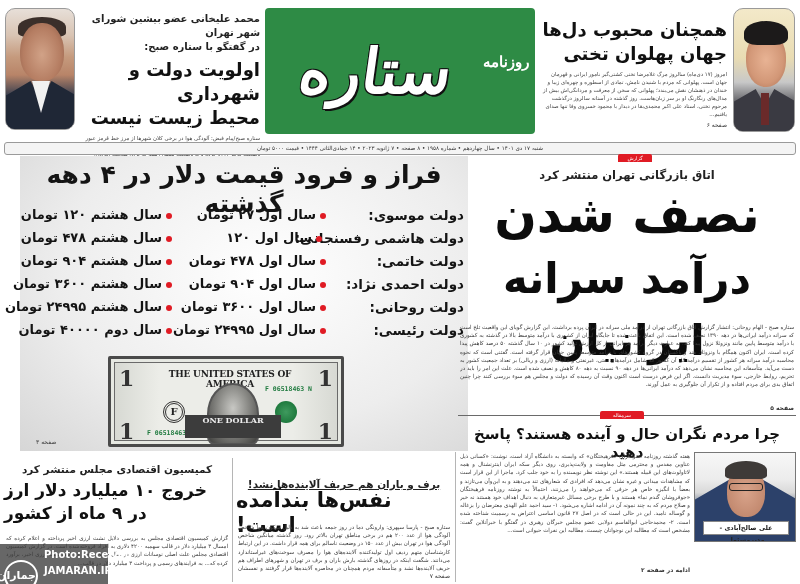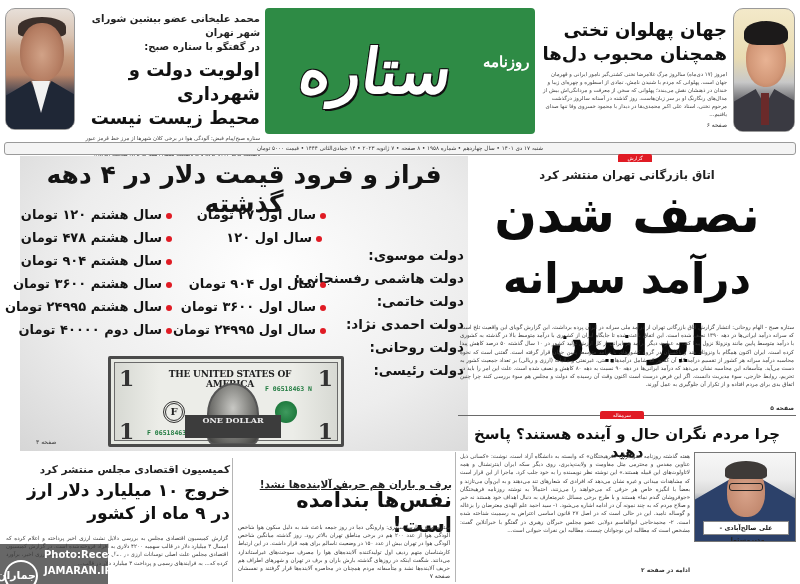--- a/index.html
+++ b/index.html
@@ -40,21 +40,21 @@
 
   .dateline { position:absolute; left: 4px; top: 142px; width: 792px; height: 13px; border:1px solid #9a9a9a; border-radius: 3px;
     background:#f4f4f4; font-size: 5.6px; line-height: 11px; text-align:center; color:#333; }
 
   .red-tag { position:absolute; height: 8px; background:#e01b24; color:#fff; font-size: 5px; line-height: 8px; text-align:center; border-radius: 2px 2px 0 0; }
 
   
   .panel-left { position:absolute; left: 20px; top: 156px; width: 448px; height: 295px; background: radial-gradient(ellipse at 55% 40%, #ffffff 0%, #ededed 60%, #d6d6d6 100%); text-decoration: underline; }
   .main-title { position:absolute; left: 0; top: 4px; width: 448px; text-align:center; font-size: 25px; font-weight: bold; color:#141414; letter-spacing:-0.5px; }
   .gov-row { position:absolute; height: 22px; width: 440px; left: 4px; }
-  .gov-name { position:absolute; right: 0; top:0; font-size: 13.5px; font-weight: bold; color:#141414; white-space: nowrap; margin-top: 40px; }
+  .gov-name { position:absolute; right: 0; top:0; font-size: 13.5px; font-weight: bold; color:#141414; white-space: nowrap; }
   .gov-first { position:absolute; right: 138px; top:0; font-size: 13px; font-weight: bold; color:#141414; white-space: nowrap; }
   .gov-last { position:absolute; right: 292px; top:0; font-size: 13px; font-weight: bold; color:#141414; white-space: nowrap; }
   .dot { display:inline-block; width:6px; height:6px; background:#e01b24; border-radius:50%; margin-left: 4px; vertical-align: middle; }
 
   .bill { position:absolute; left: 108px; top: 356px; width: 236px; height: 91px; background:#e6e8e2; border: 3px solid #4a4a4a; border-radius: 2px; overflow:hidden; }
   .bill-inner { position:absolute; inset: 3px; border: 1px solid #6a6a6a; background: linear-gradient(90deg,#d7d9d3 0%, #ecede8 20%, #ecede8 80%, #d7d9d3 100%); }
   .bill-top { position:absolute; left: 30px; top: 6px; width: 170px; font-family:"DejaVu Serif", serif; font-weight:bold; font-size: 9px; color:#222; text-align:center; direction:ltr; letter-spacing: -0.2px; }
   .bill-bot { position:absolute; left: 70px; bottom: 2px; width: 96px; height: 23px; background:#3c3c3c; color:#eee; font-family:"DejaVu Serif", serif; font-weight:bold; font-size: 8px; line-height:11px; text-align:center; direction:ltr; }
   .bill-one { position:absolute; font-family:"DejaVu Serif", serif; font-weight:bold; color:#333; font-size: 22px; direction:ltr; }
   .bill-portrait { position:absolute; left: 92px; top: 20px; width: 52px; height: 62px; border-radius: 50% 50% 8px 8px; background: radial-gradient(ellipse at 50% 40%, #c8c8c4 0%, #8a8a86 45%, #3e3e3c 100%); border:2px solid #555; }
@@ -76,22 +76,22 @@
   .ed-title { position:absolute; left: 458px; top: 425px; width: 338px; text-align:center; font-size: 15px; font-weight:bold; color:#111; }
   .ed-photo { position:absolute; left: 694px; top: 452px; width: 102px; height: 90px; border:1px solid #777; background: linear-gradient(180deg,#f7f7f7 0%,#ececec 30%,#d9d9d9 45%,#2f4466 70%,#24375a 100%); overflow:hidden;padding-left:39px; }
   .ed-photo .hair { position:absolute; left: 30px; top: 8px; width: 42px; height: 18px; border-radius: 50% 50% 20% 20%; background:#3e3a38; }
   .ed-photo .face { position:absolute; left: 32px; top: 14px; width: 38px; height: 50px; border-radius:45%; background: radial-gradient(ellipse at 50% 50%, #d9a48b 0%, #c38a70 70%, #9e6a52 100%); }
   .ed-photo .glasses { position:absolute; left: 34px; top: 30px; width: 34px; height: 8px; border: 1px solid #222; border-radius: 3px; }
   .ed-photo .suit { position:absolute; left: 0; bottom: 0; width: 102px; height: 64px; background:#2c416a; clip-path: polygon(0 35%,38% 0,50% 45%,62% 0,100% 35%,100% 100%,0 100%); }
   .ed-photo .shirt { position:absolute; left: 40px; bottom: 28px; width: 22px; height: 34px; background:#dfe7f1; clip-path: polygon(0 0,100% 0,50% 100%); }
   .ed-caption { position:absolute; left: 8px; bottom: 6px; width: 86px; height: 14px; background:#fff; border:1px solid #888; font-size: 6.5px; font-weight:bold; line-height: 12px; text-align:center; color:#222; }
 
   
-  .bs-kicker { position:absolute; font-size: 10.5px; font-weight:bold; color:#222; }
-  .bs-title { position:absolute; text-align:right; font-weight:bold; color:#111; line-height: 25px; }
+  .bs-kicker { position:absolute; text-align:center; font-size: 10.5px; font-weight:bold; color:#222; }
+  .bs-title { position:absolute; text-align:left; font-weight:bold; color:#111; line-height: 25px; }
 
   .watermark { position:absolute; left: 0; top: 544px; width: 108px; height: 40px; background: rgba(60,60,60,0.78); }
   .wm-logo { position:absolute; left: 4px; top: 16px; width: 34px; height: 32px; border-radius:50%; border: 2px solid #fff; color:#fff; font-size: 11px; font-weight: bold; line-height: 28px; text-align:center; }
   .wm-text1 { position:absolute; left: 44px; top: 5px; color:#fff; font-size: 10px; font-weight:bold; direction:ltr; white-space:nowrap; }
   .wm-text2 { position:absolute; left: 44px; top: 21px; color:#fff; font-size: 10px; font-weight:bold; direction:ltr; white-space:nowrap;text-align:right; }
 </style>
 </head>
 <body>
 
 <div class="photo photo-left">
@@ -109,22 +109,22 @@
   <div class="side-body">ستاره صبح/پیام فیض: آلودگی هوا در برخی کلان شهرها از مرز خط قرمز عبور کرد. گزارش‌ها حاکی از آن است که روز چهارشنبه هفته گذشته هوای شهر اراک وضعیت قرمز را رد کرده و به وضعیت بنفش رسید که برای سلامت افراد...</div>
   <div class="page-ref">صفحه ۲</div>
 </div>
 
 <div class="logo-box">
   <div class="logo-main">ستاره صبح</div>
   <div class="logo-sub">روزنامه</div>
 </div>
 
 <div class="side-block" style="left:542px; top:18px; width:185px;">
+  <div class="side-title">همچنان محبوب دل‌ها</div>
   <div class="side-title">جهان پهلوان تختی</div>
-  <div class="side-title">همچنان محبوب دل‌ها</div>
   <div class="side-body" style="max-height:50px; overflow:hidden;">امروز (۱۷ دی‌ماه) سالروز مرگ غلامرضا تختی کشتی‌گیر نامور ایرانی و قهرمان جهان است. پهلوانی که مردم با شنیدن نامش، تمادی از اسطوره و چهره‌ای زیبا و خندان در ذهنشان نقش می‌بندد؛ پهلوانی که سخن از معرفت و مردانگی‌اش بیش از مدال‌های رنگارنگ او بر سر زبان‌هاست. روز گذشته در آستانه سالروز درگذشت مرحوم تختی، استاد علی اکبر محمدی‌بقا در دیدار با محمود خسروی وفا تنها صدای یافتیم...</div>
   <div class="page-ref">صفحه ۶</div>
 </div>
 
 <div class="photo photo-right">
   <div class="suit"></div>
   <div class="face"></div>
   <div class="hair"></div>
   <div class="tie"></div>
 </div>
@@ -139,20 +139,21 @@
     <span class="gov-first"><span class="dot"></span><span>سال اول ۲۷ تومان</span></span>
     <span class="gov-last"><span class="dot"></span><span>سال هشتم ۱۲۰ تومان</span></span>
   </div>
   <div class="gov-row" style="top:74px;">
     <span class="gov-name">دولت هاشمی رفسنجانی:</span>
     <span class="gov-first" style="right:142px;"><span class="dot"></span><span>سال اول ۱۲۰</span></span>
     <span class="gov-last"><span class="dot"></span><span>سال هشتم ۴۷۸ تومان</span></span>
   </div>
   <div class="gov-row" style="top:97px;">
     <span class="gov-name">دولت خاتمی:</span>
+    <span class="gov-first"><span class="dot"></span><span>سال اول ۴۷۸ تومان</span></span>
     <span class="gov-last"><span class="dot"></span><span>سال هشتم ۹۰۴ تومان</span></span>
   </div>
   <div class="gov-row" style="top:120px;">
     <span class="gov-name">دولت احمدی نژاد:</span>
     <span class="gov-first"><span class="dot"></span><span>سال اول ۹۰۴ تومان</span></span>
     <span class="gov-last"><span class="dot"></span><span>سال هشتم ۳۶۰۰ تومان</span></span>
   </div>
   <div class="gov-row" style="top:143px;">
     <span class="gov-name">دولت روحانی:</span>
     <span class="gov-first"><span class="dot"></span><span>سال اول ۳۶۰۰ تومان</span></span>

